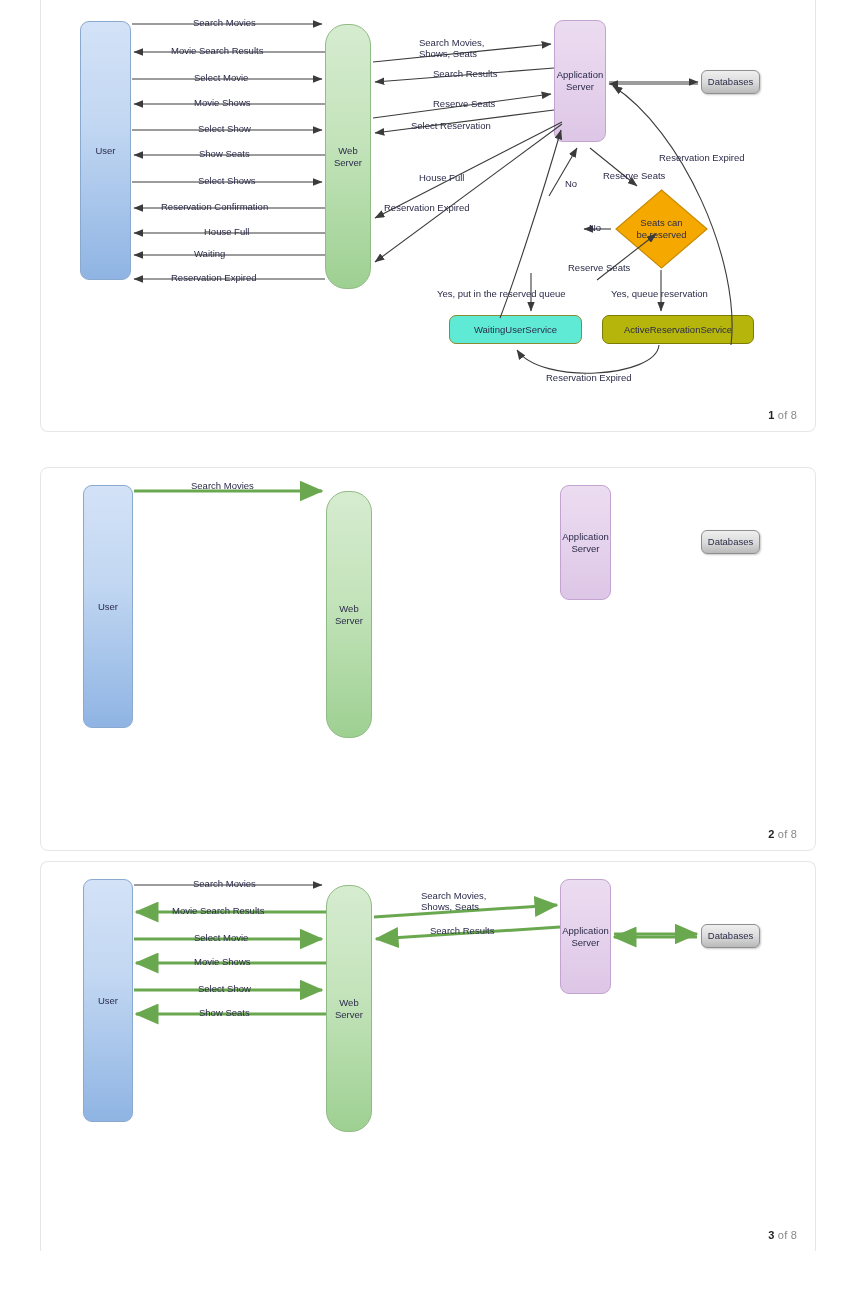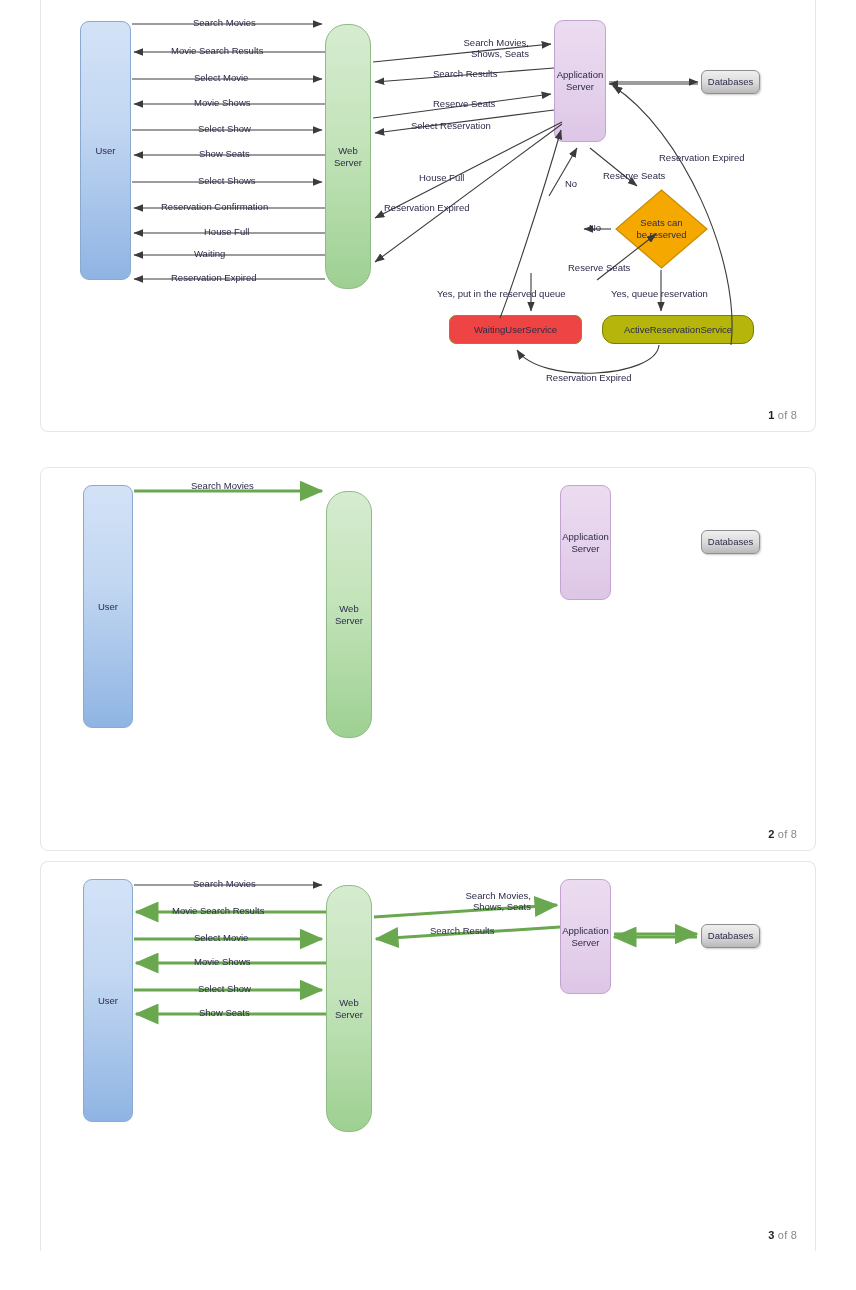--- a/index.html
+++ b/index.html
@@ -53,36 +53,36 @@
   .n-app {
     background: linear-gradient(to bottom, #ecdcf0 0%, #e5d2ec 50%, #ddc6e6 100%);
     border: 1px solid #c3a3cf; border-radius: 9px;
   }
   .n-db {
     background: linear-gradient(to bottom, #efefef 0%, #dcdcdc 50%, #b9b9b9 100%);
     border: 1px solid #8f8f8f; border-radius: 6px;
     box-shadow: 1px 1px 2px rgba(0,0,0,0.22);
   }
   .n-wait {
-    background: #ef4444; border: 1px solid #8a8a30; border-radius: 7px;
+    background: #5eead4; border: 1px solid #8a8a30; border-radius: 7px;
   }
   .n-active {
-    background: #b5b50b; border: 1px solid #7d7d06; border-radius: 12px;
+    background: #b5b50b; border: 1px solid #7d7d06; border-radius: 7px;
   }
   .diamond { position: absolute; }
   .diamond .dlabel {
     position: absolute; left: 0; top: 0; width: 100%; height: 100%;
     display: flex; align-items: center; justify-content: center;
     text-align: center; font-size: 9.5px; color: #2b2b4a; line-height: 1.22;
   }
 
   .edge-label {
     position: absolute; font-size: 9.5px; color: #2b2b4a;
     white-space: nowrap; background: transparent; line-height: 1.2;
-    text-align: right;
+    text-align: left;
   }
   svg.wires { position: absolute; left: 0; top: 0; overflow: visible; }
 </style>
 </head>
 <body>
 
 <div id="app">
 
   <div class="panel panel-1">
     <div class="panel-body">

